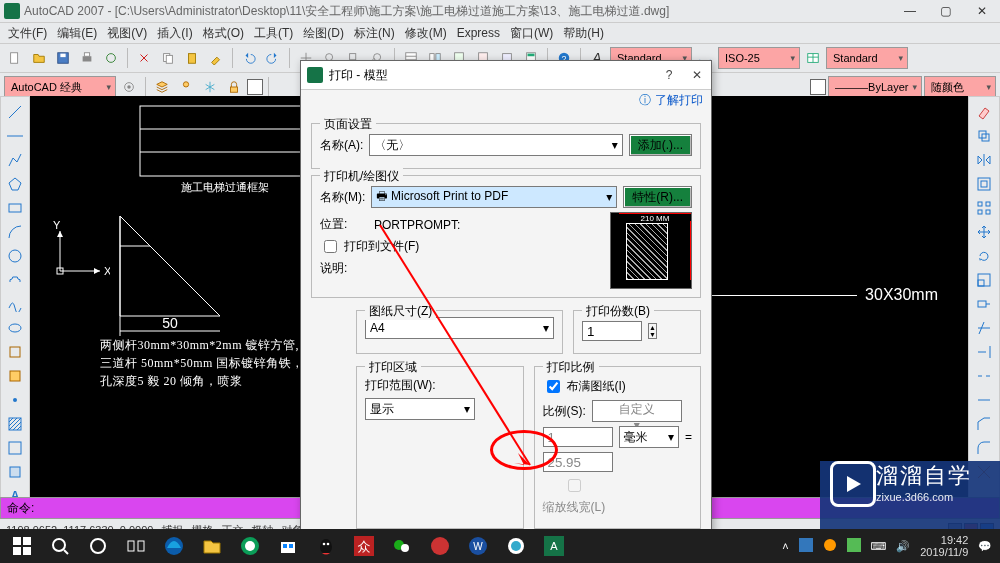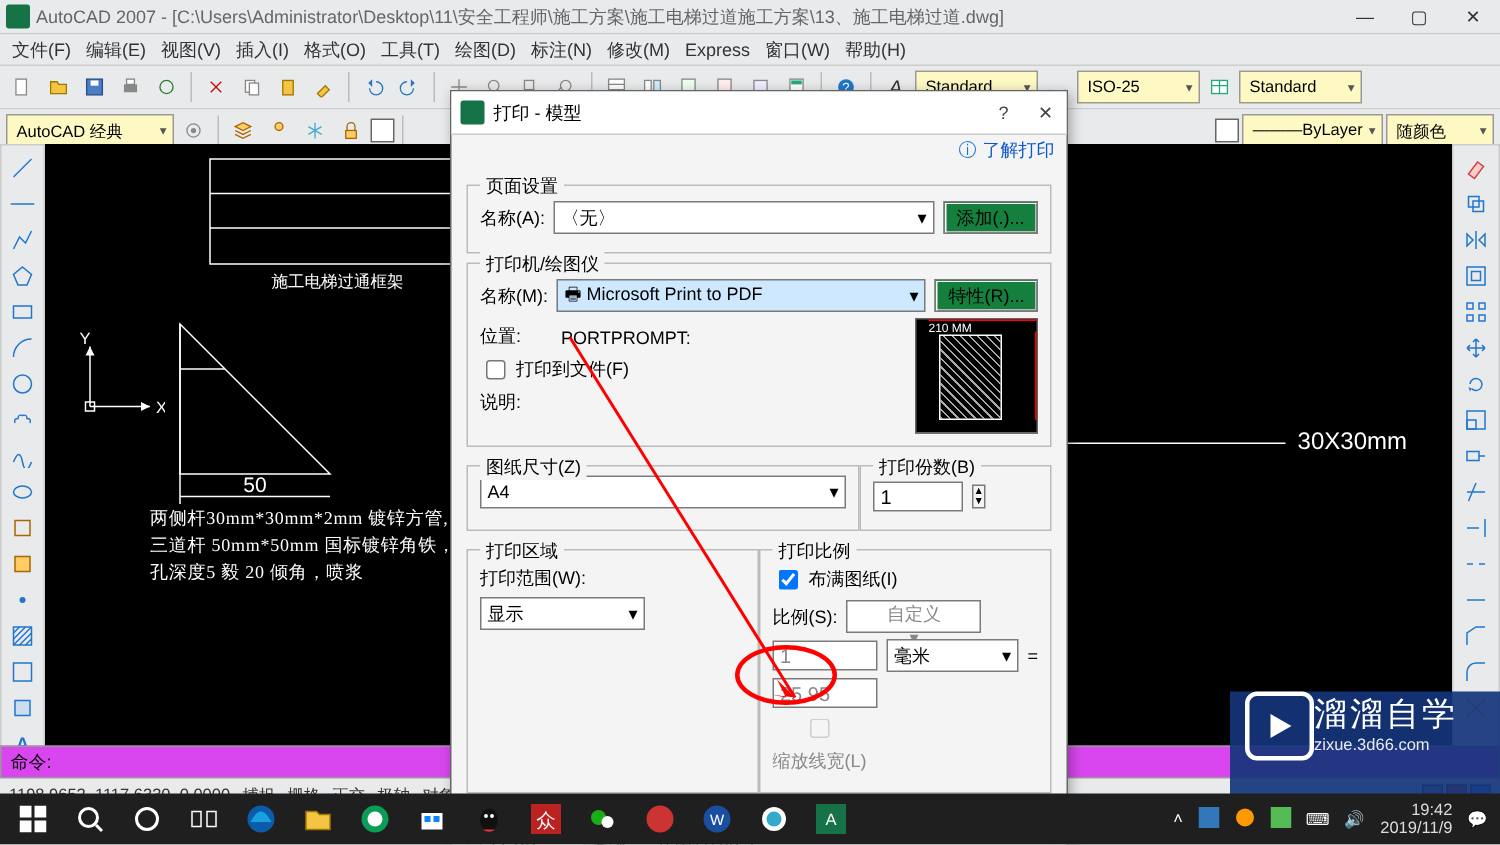--- a/index.html
+++ b/index.html
@@ -12,21 +12,21 @@
   .winbtn{width:36px;height:22px;display:flex;align-items:center;justify-content:center;color:#333;}
   .winbtn.close{color:#333;}
   
   .menubar{height:20px;background:#e8eaec;border-bottom:1px solid #ccc;display:flex;align-items:center;padding:0 8px;}
   .menubar span{margin-right:10px;color:#333;}
   
   .toolbarRow{height:28px;background:#e8eaec;border-bottom:1px solid #ccc;display:flex;align-items:center;padding:0 4px;gap:2px;}
   .tbtn{width:20px;height:20px;display:flex;align-items:center;justify-content:center;border:1px solid transparent;}
   .tbtn svg{width:14px;height:14px;}
   .sep{width:1px;height:20px;background:#bbb;margin:0 3px;}
-  .combo{height:20px;border:1px solid #999;background:#fef9c3;display:flex;align-items:center;padding:0 4px 0 6px;font-size:11px;min-width:70px;justify-content:space-between;}
+  .combo{height:20px;border:1px solid #999;background:#fca5a5;display:flex;align-items:center;padding:0 4px 0 6px;font-size:11px;min-width:70px;justify-content:space-between;}
   .combo .arrow{font-size:9px;color:#555;margin-left:4px;}
   .tiny-swatch{width:14px;height:14px;border:1px solid #666;}
   
   .main{position:absolute;top:96px;left:0;right:0;bottom:22px;display:flex;}
   .leftbar,.rightbar{width:28px;background:#e8eaec;border:1px solid #ccc;display:flex;flex-direction:column;align-items:center;gap:6px;padding-top:6px;}
   .leftbar div,.rightbar div{width:18px;height:18px;display:flex;align-items:center;justify-content:center;}
   .rightbar{width:30px;}
   .canvas{flex:1;background:#000;position:relative;overflow:hidden;}
   .ucs{position:absolute;left:20px;top:125px;}
   .ucs line{stroke:#fff;}
@@ -62,23 +62,23 @@
   .dlg-body{padding:4px 10px 10px;}
   .group{border:1px solid #bbb;margin:6px 0;padding:6px 8px 8px;position:relative;}
   .group>legend,.group-title{position:absolute;top:-8px;left:8px;background:#f4f4f4;padding:0 4px;font-size:12px;}
   .row{display:flex;align-items:center;gap:6px;margin:4px 0;}
   .row label{white-space:nowrap;}
   .sel{flex:1;height:20px;border:1px solid #7a7a7a;background:#fff;display:flex;align-items:center;padding:0 4px;justify-content:space-between;}
   .sel.hl{background:#cde8ff;}
   .btn1{height:20px;border:1px solid #7a7a7a;background:#15803d;padding:0 8px;display:flex;align-items:center;box-shadow:inset 1px 1px #fff,inset -1px -1px #bbb;}
   .thumb{width:80px;height:75px;background:#000;border:1px solid #666;margin-left:8px;position:relative;display:inline-block;}
   .thumb .paper{position:absolute;left:15px;top:10px;width:40px;height:55px;border:1px solid #fff;background:repeating-linear-gradient(45deg,#aaa 0,#aaa 1px,#000 1px,#000 4px);}
-  .thumb .ruler-top{position:absolute;top:0;left:8px;right:0;border-top:1px solid red;font-size:8px;color:#fff;}
+  .thumb .ruler-top{position:absolute;top:0;left:8px;right:0;border-top:1px solid red;font-size:8px;color:#fff;text-align:center;}
   .thumb .ruler-side{position:absolute;top:8px;bottom:8px;right:0;width:10px;border-right:1px solid red;}
-  .cols{display:flex;}
+  .cols{display:flex;gap:10px;margin-left:45px;}
   .col{flex:1;}
   .numbox{width:60px;height:18px;border:1px solid #7a7a7a;background:#fff;padding:0 4px;}
   .chk{display:inline-flex;align-items:center;gap:4px;}
   .chk input{width:13px;height:13px;}
   
   .red-circle{position:absolute;border:3px solid red;border-radius:50%;pointer-events:none;}
   .red-arrow{position:absolute;pointer-events:none;}
   .watermark{position:absolute;right:0;bottom:22px;width:160px;height:80px;background:rgba(21,53,121,.92);display:flex;align-items:flex-start;color:#fff;padding:0 10px;}
   .watermark .play{width:40px;height:40px;border:3px solid #fff;border-radius:8px;display:flex;align-items:center;justify-content:center;}
   .watermark .txt{display:flex;flex-direction:column;}

